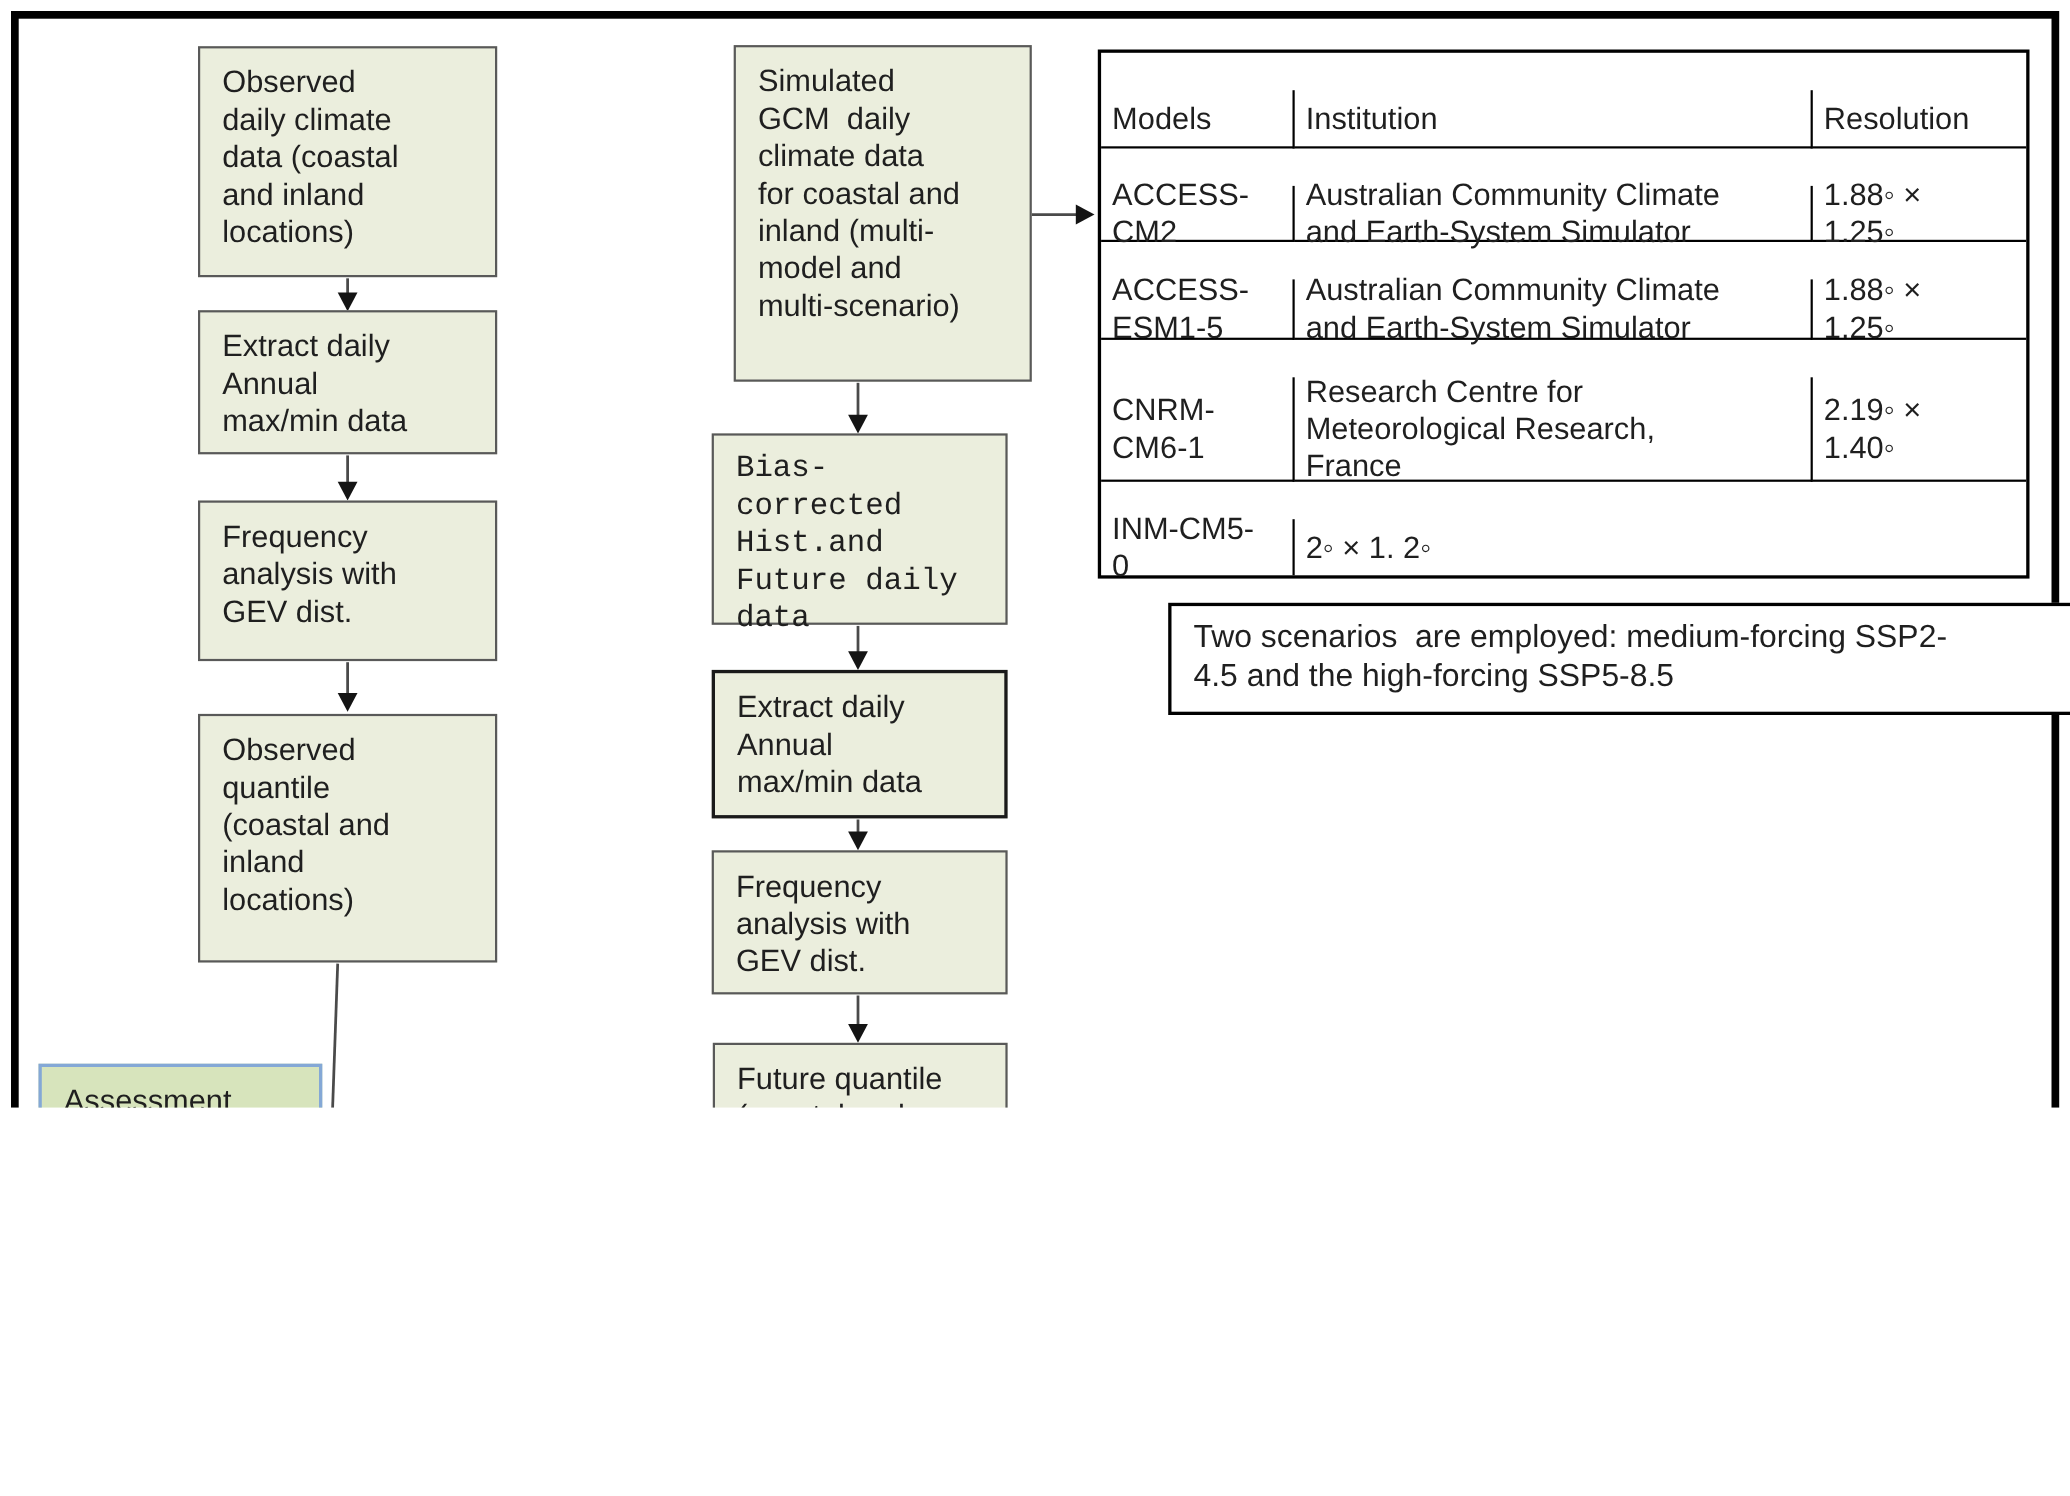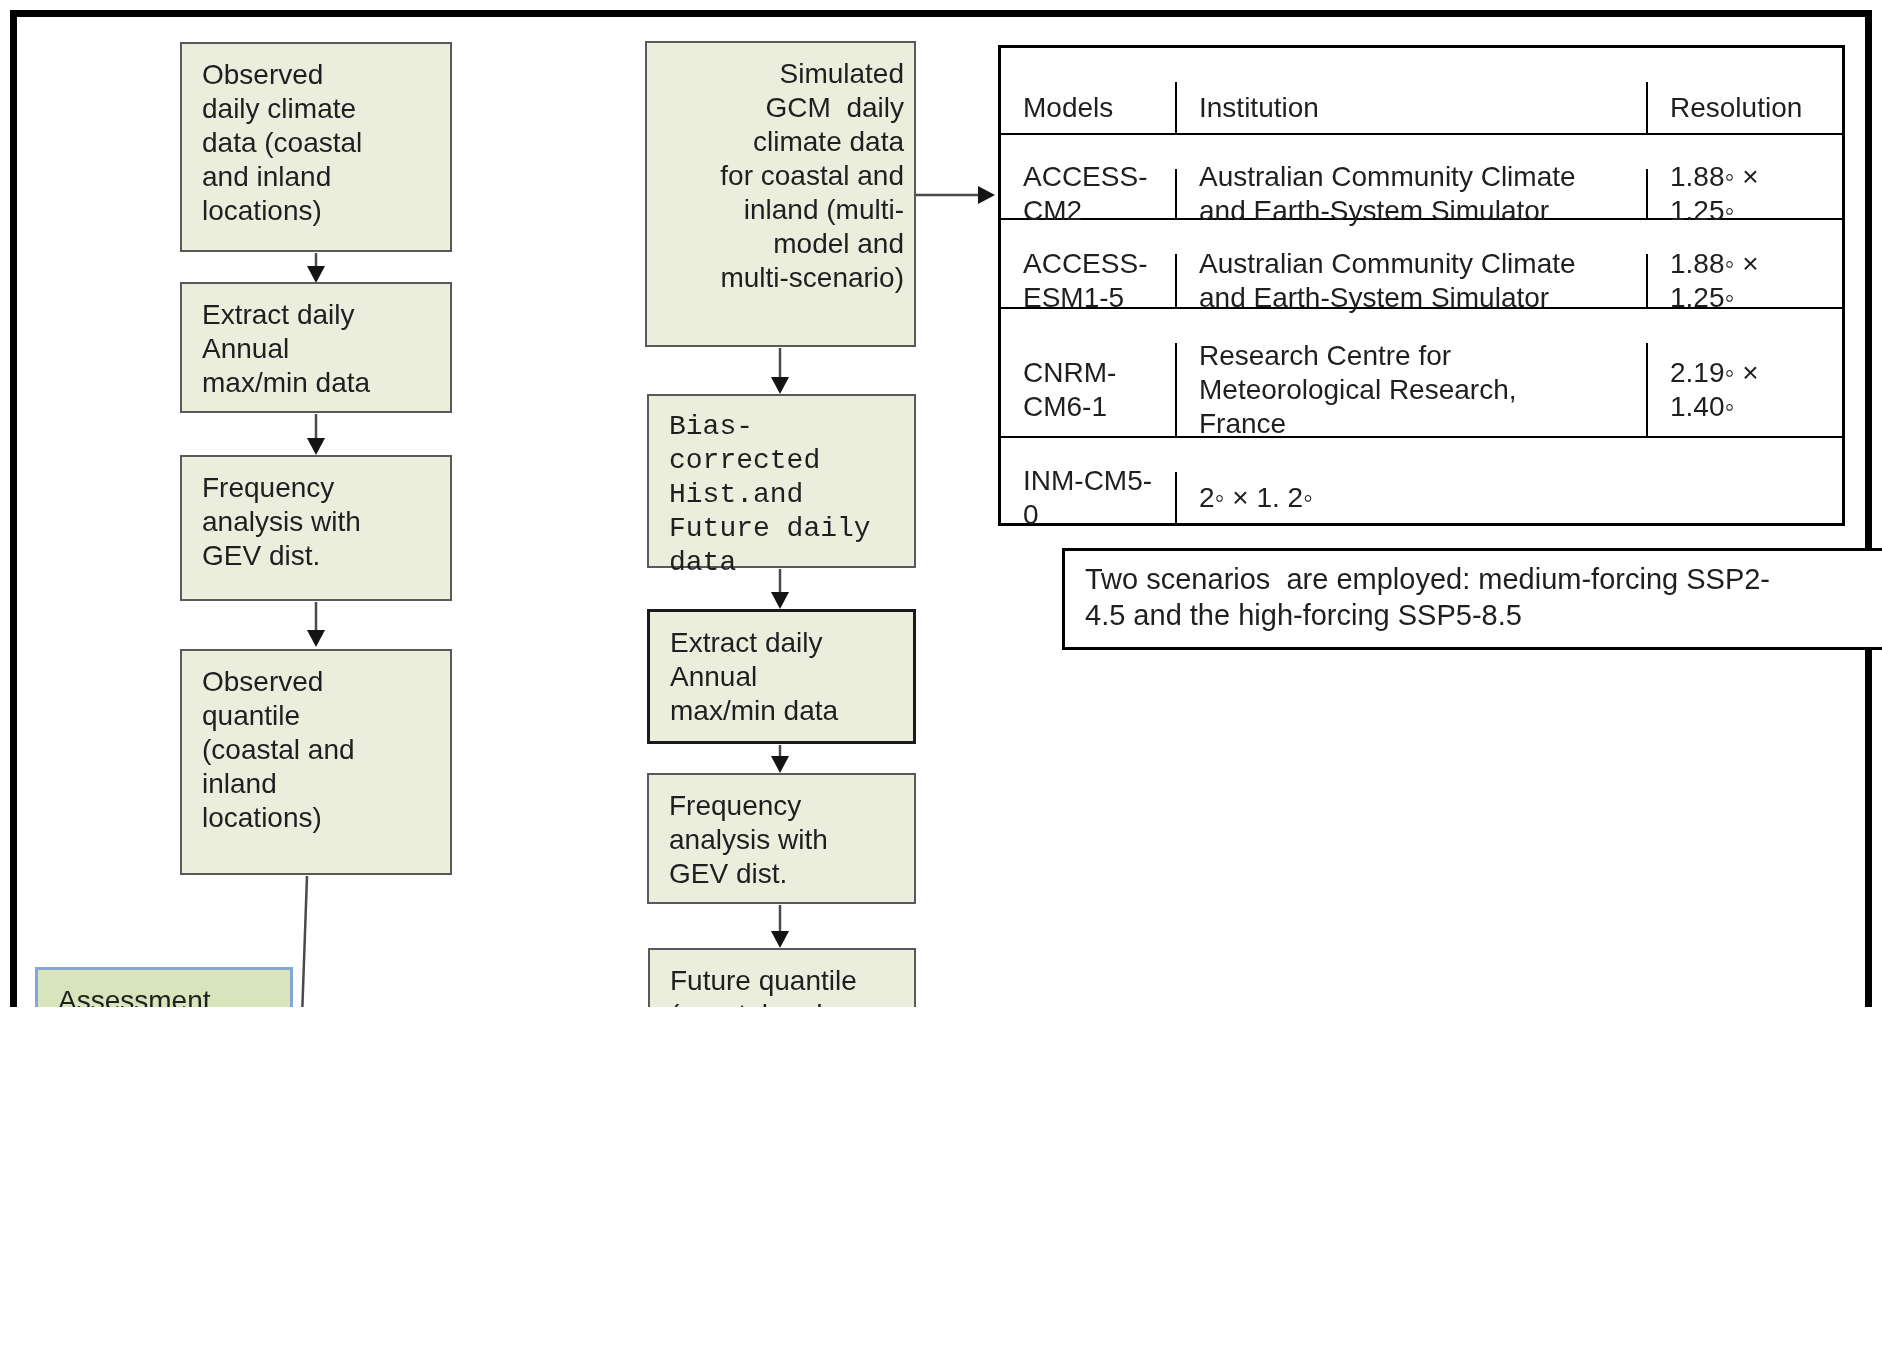--- a/index.html
+++ b/index.html
@@ -23,35 +23,35 @@
   }
   .bold-border{border:3px solid #1a1a1a;}
   .b-l1{left:180px;top:42px;width:272px;height:210px;}
   .b-l2{left:180px;top:282px;width:272px;height:131px;}
   .b-l3{left:180px;top:455px;width:272px;height:146px;}
   .b-l4{left:180px;top:649px;width:272px;height:226px;}
   .b-as{
     left:35px;top:967px;width:258px;height:308px;
     background:var(--assessment-fill);border:3px solid var(--assessment-border);
   }
-  .b-m1{left:645px;top:41px;width:271px;height:306px;text-align:right;}
+  .b-m1{left:667px;top:41px;width:271px;height:306px;}
   .b-m2{left:647px;top:394px;width:269px;height:174px;font-family:Liberation Mono, monospace;}
   .b-m3{left:647px;top:609px;width:269px;height:135px;}
   .b-m4{left:647px;top:773px;width:269px;height:131px;}
   .b-m5{left:648px;top:948px;width:268px;height:193px;}
   .models-table{
     position:absolute;z-index:2;left:998px;top:45px;width:847px;
     background:#ffffff;border:3px solid #000;box-sizing:border-box;
     display:grid;grid-template-columns:176px 471px 1fr;
     grid-template-rows:87px 85px 89px 129px 85px;
     font-size:28px;line-height:34px;
   }
   .cell{
     border-right:2px solid #000;border-bottom:2px solid #000;
-    display:flex;align-items:center;padding-left:22px;box-sizing:border-box;
+    display:flex;align-items:center;padding-left:10px;box-sizing:border-box;
     white-space:pre-wrap;
     margin-top:34px;
   }
   .cell.last-col{border-right:none;}
   .cell.last-row{border-bottom:none;}
   .note{
     position:absolute;z-index:2;left:1062px;top:548px;width:845px;height:102px;
     background:#ffffff;border:3px solid #000;box-sizing:border-box;
     font-size:29px;line-height:36px;padding:10px 0 0 20px;white-space:pre-wrap;
   }

